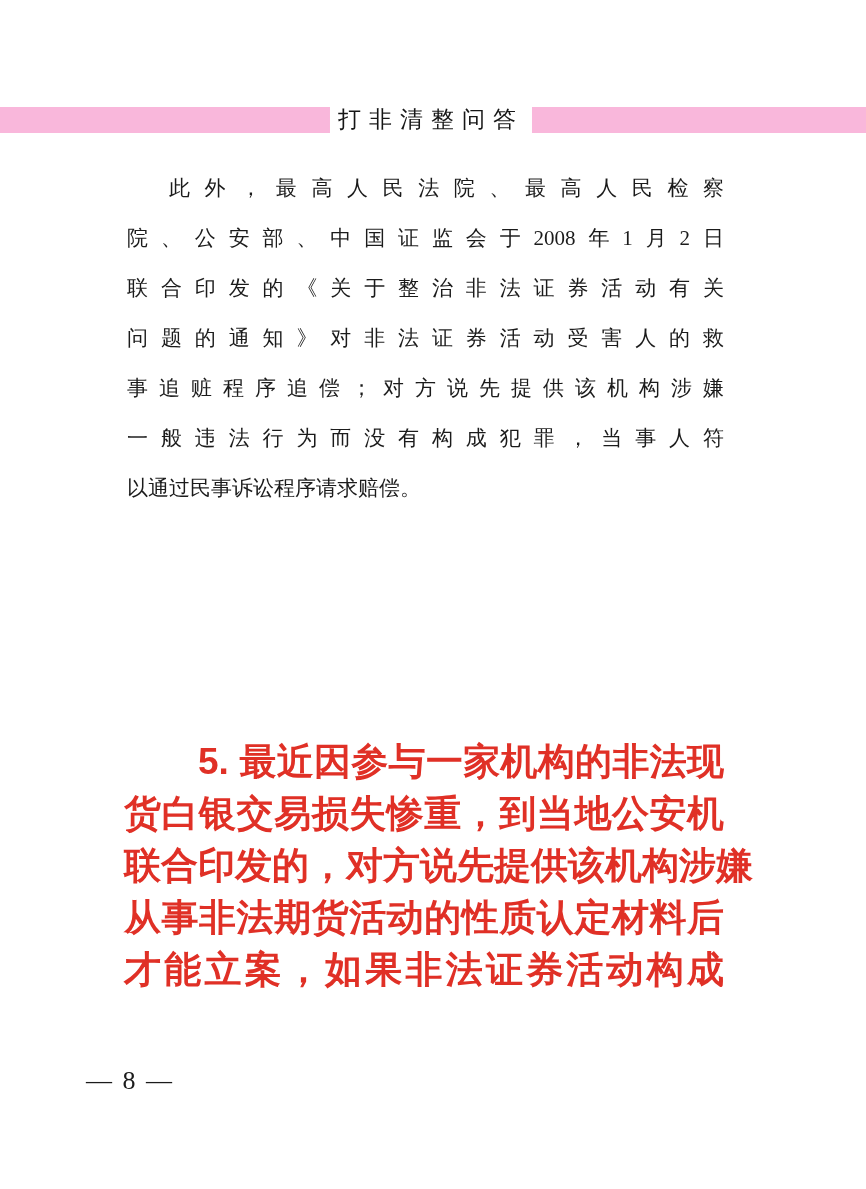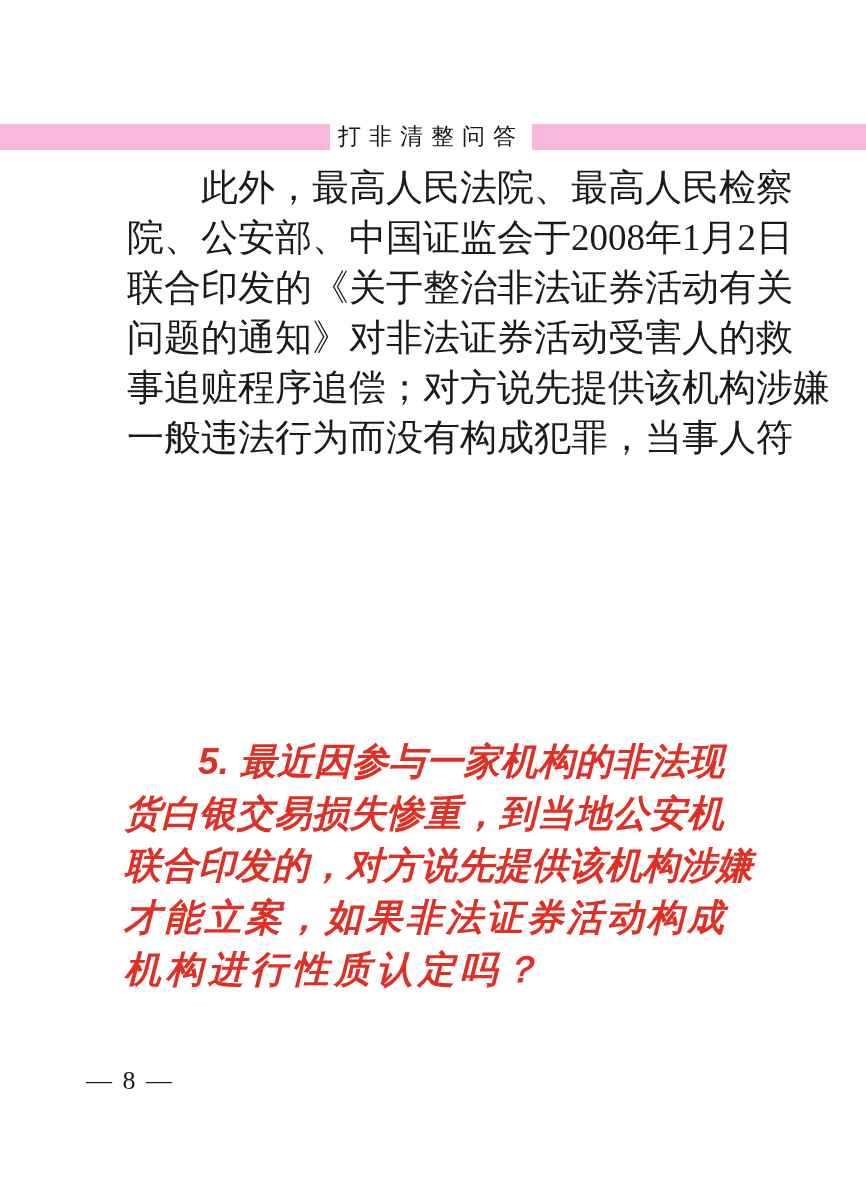--- a/index.html
+++ b/index.html
@@ -14,21 +14,20 @@
     color: #1b1b1b;
   }
 
   
   .header {
     position: absolute;
     top: 107px;
     left: 0;
     width: 866px;
     height: 26px;
-    margin-top: 17px;
   }
   .band {
     position: absolute;
     top: 0;
     height: 26px;
     background: #f9b7db;
   }
   .band-left  { left: 0;    width: 335px; }
   .band-right { left: 521px; width: 345px; }
   .header-title {
@@ -45,21 +44,21 @@
     color: #161616;
     white-space: nowrap;
   }
 
   
   .body-text {
     position: absolute;
     top: 163px;
     left: 127px;
     width: 597px;
-    font-size: 37px;
+    font-size: 21px;
     line-height: 50px;
     color: #1b1b1b;
   }
   .line {
     width: 100%;
     text-align: justify;
     text-align-last: justify;
     white-space: nowrap;
   }
   .line.first { text-indent: 2em; }
@@ -69,21 +68,20 @@
   .question {
     position: absolute;
     top: 736px;
     left: 124px;
     width: 600px;
     font-family: "Liberation Sans", "DejaVu Sans", sans-serif;
     font-weight: 700;
     font-size: 37px;
     line-height: 52px;
     color: #e03026;
-    font-style: italic;
   }
   .qline {
     width: 100%;
     text-align: justify;
     text-align-last: justify;
     white-space: nowrap;
   }
   .qline.first { text-indent: 2em; }
   .qline.last  { text-align-last: left; letter-spacing: 5px; white-space: normal; }
 
@@ -108,27 +106,28 @@
     <div class="header-title">打非清整问答</div>
   </header>
 
   <main class="body-text">
     <div class="line first">此外，最高人民法院、最高人民检察</div>
     <div class="line">院、公安部、中国证监会于2008年1月2日</div>
     <div class="line">联合印发的《关于整治非法证券活动有关</div>
     <div class="line">问题的通知》对非法证券活动受害人的救</div>
     <div class="line">事追赃程序追偿；对方说先提供该机构涉嫌</div>
     <div class="line">一般违法行为而没有构成犯罪，当事人符</div>
+    <div class="line last">以通过民事诉讼程序请求赔偿。</div>
   </main>
 
   <section class="question">
     <div class="qline first">5. 最近因参与一家机构的非法现</div>
     <div class="qline">货白银交易损失惨重，到当地公安机</div>
     <div class="qline">联合印发的，对方说先提供该机构涉嫌</div>
+    <div class="qline">从事非法期货活动的性质认定材料后</div>
     <div class="qline">才能立案，如果非法证券活动构成</div>
-    <div class="qline last">机构进行性质认定吗？</div>
   </section>
 
   <footer>
     <div class="page-number">— 8 —</div>
   </footer>
 
 </div>
 
 </body></html>

